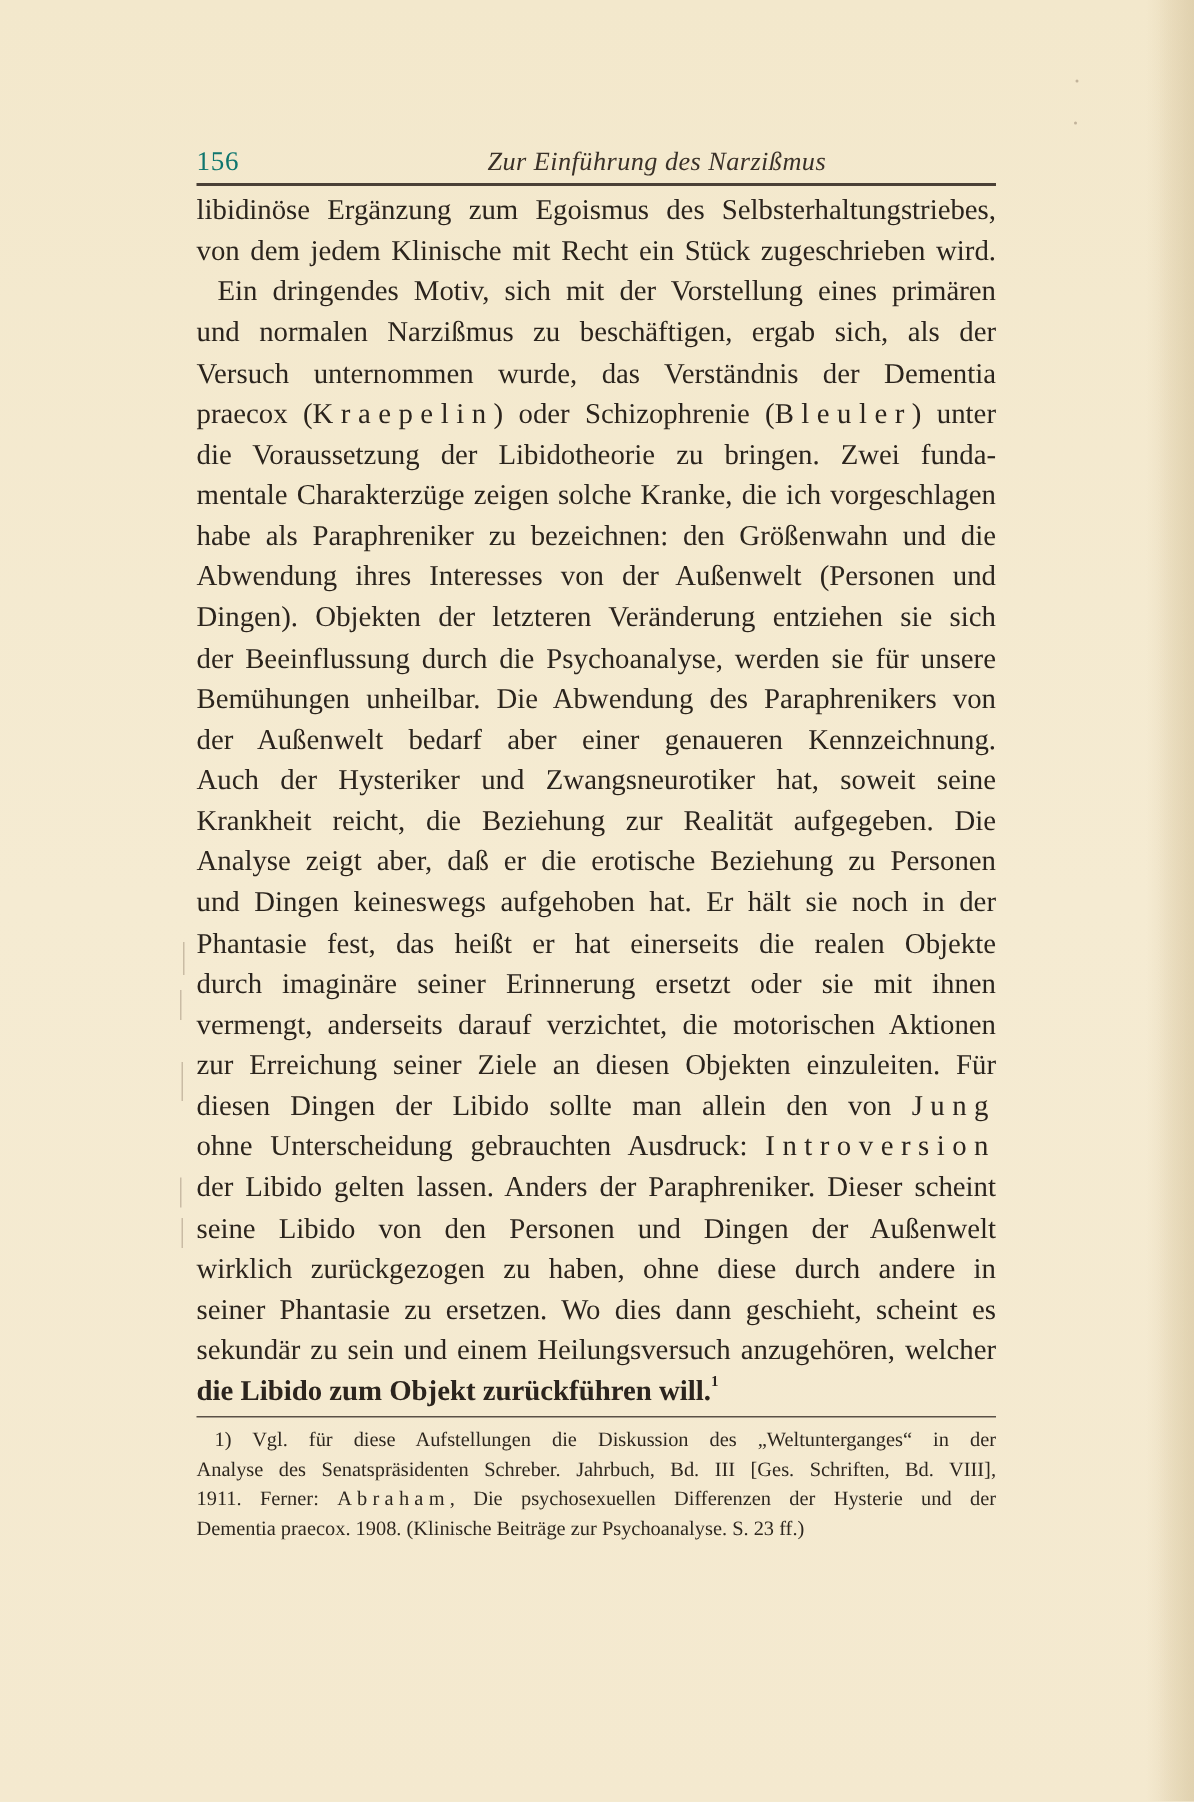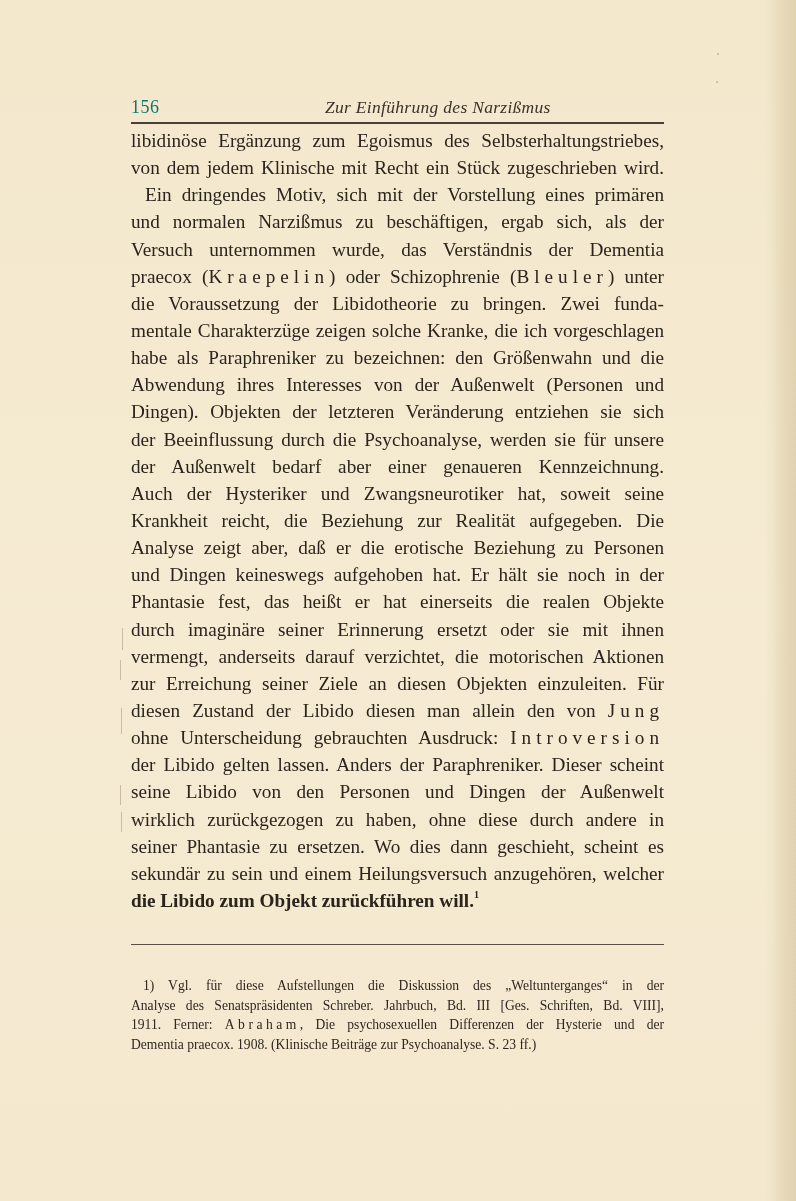--- a/index.html
+++ b/index.html
@@ -100,21 +100,20 @@
       top: 944px;
       width: 533px;
       height: 1px;
       background: #5a5046;
     }
     .footnotes {
       position: absolute;
       left: 131px;
       top: 950px;
       width: 533px;
-      margin-top: 26px;
     }
     .fn-line {
       display: block;
       height: 19.5px;
       line-height: 19.5px;
       font-size: 13.6px;
       white-space: nowrap;
       text-align: justify;
       text-align-last: justify;
       color: #2e271f;
@@ -167,30 +166,31 @@
   <span class="line indent"><span>Ein dringendes Motiv, sich mit der Vorstellung eines primären</span></span>
   <span class="line"><span>und normalen Narzißmus zu beschäftigen, ergab sich, als der</span></span>
   <span class="line"><span>Versuch unternommen wurde, das Verständnis der Dementia</span></span>
   <span class="line"><span>praecox (</span><span class="spaced">Kraepelin</span><span>) oder Schizophrenie (</span><span class="spaced">Bleuler</span><span>) unter</span></span>
   <span class="line"><span>die Voraussetzung der Libidotheorie zu bringen. Zwei funda-</span></span>
   <span class="line"><span>mentale Charakterzüge zeigen solche Kranke, die ich vorgeschlagen</span></span>
   <span class="line"><span>habe als Paraphreniker zu bezeichnen: den Größenwahn und die</span></span>
   <span class="line"><span>Abwendung ihres Interesses von der Außenwelt (Personen und</span></span>
   <span class="line"><span>Dingen). Objekten der letzteren Veränderung entziehen sie sich</span></span>
   <span class="line"><span>der Beeinflussung durch die Psychoanalyse, werden sie für unsere</span></span>
+  <span class="line"><span>Bemühungen unheilbar. Die Abwendung des Paraphrenikers von</span></span>
   <span class="line"><span>der Außenwelt bedarf aber einer genaueren Kennzeichnung.</span></span>
   <span class="line"><span>Auch der Hysteriker und Zwangsneurotiker hat, soweit seine</span></span>
   <span class="line"><span>Krankheit reicht, die Beziehung zur Realität aufgegeben. Die</span></span>
   <span class="line"><span>Analyse zeigt aber, daß er die erotische Beziehung zu Personen</span></span>
   <span class="line"><span>und Dingen keineswegs aufgehoben hat. Er hält sie noch in der</span></span>
   <span class="line"><span>Phantasie fest, das heißt er hat einerseits die realen Objekte</span></span>
   <span class="line"><span>durch imaginäre seiner Erinnerung ersetzt oder sie mit ihnen</span></span>
   <span class="line"><span>vermengt, anderseits darauf verzichtet, die motorischen Aktionen</span></span>
   <span class="line"><span>zur Erreichung seiner Ziele an diesen Objekten einzuleiten. Für</span></span>
-  <span class="line"><span>diesen Zustand der Libido diesen man allein den von </span><span class="spaced">Jung</span></span>
+  <span class="line"><span>diesen Dingen der Libido sollte man allein den von </span><span class="spaced">Jung</span></span>
   <span class="line"><span>ohne Unterscheidung gebrauchten Ausdruck: </span><span class="spaced">Introversion</span></span>
   <span class="line"><span>der Libido gelten lassen. Anders der Paraphreniker. Dieser scheint</span></span>
   <span class="line"><span>seine Libido von den Personen und Dingen der Außenwelt</span></span>
   <span class="line"><span>wirklich zurückgezogen zu haben, ohne diese durch andere in</span></span>
   <span class="line"><span>seiner Phantasie zu ersetzen. Wo dies dann geschieht, scheint es</span></span>
   <span class="line"><span>sekundär zu sein und einem Heilungsversuch anzugehören, welcher</span></span>
   <span class="line last"><span>die Libido zum Objekt zurückführen will.</span><sup class="fn-ref">1</sup></span>
 </div>
 
 <div class="footnote-rule"></div>

